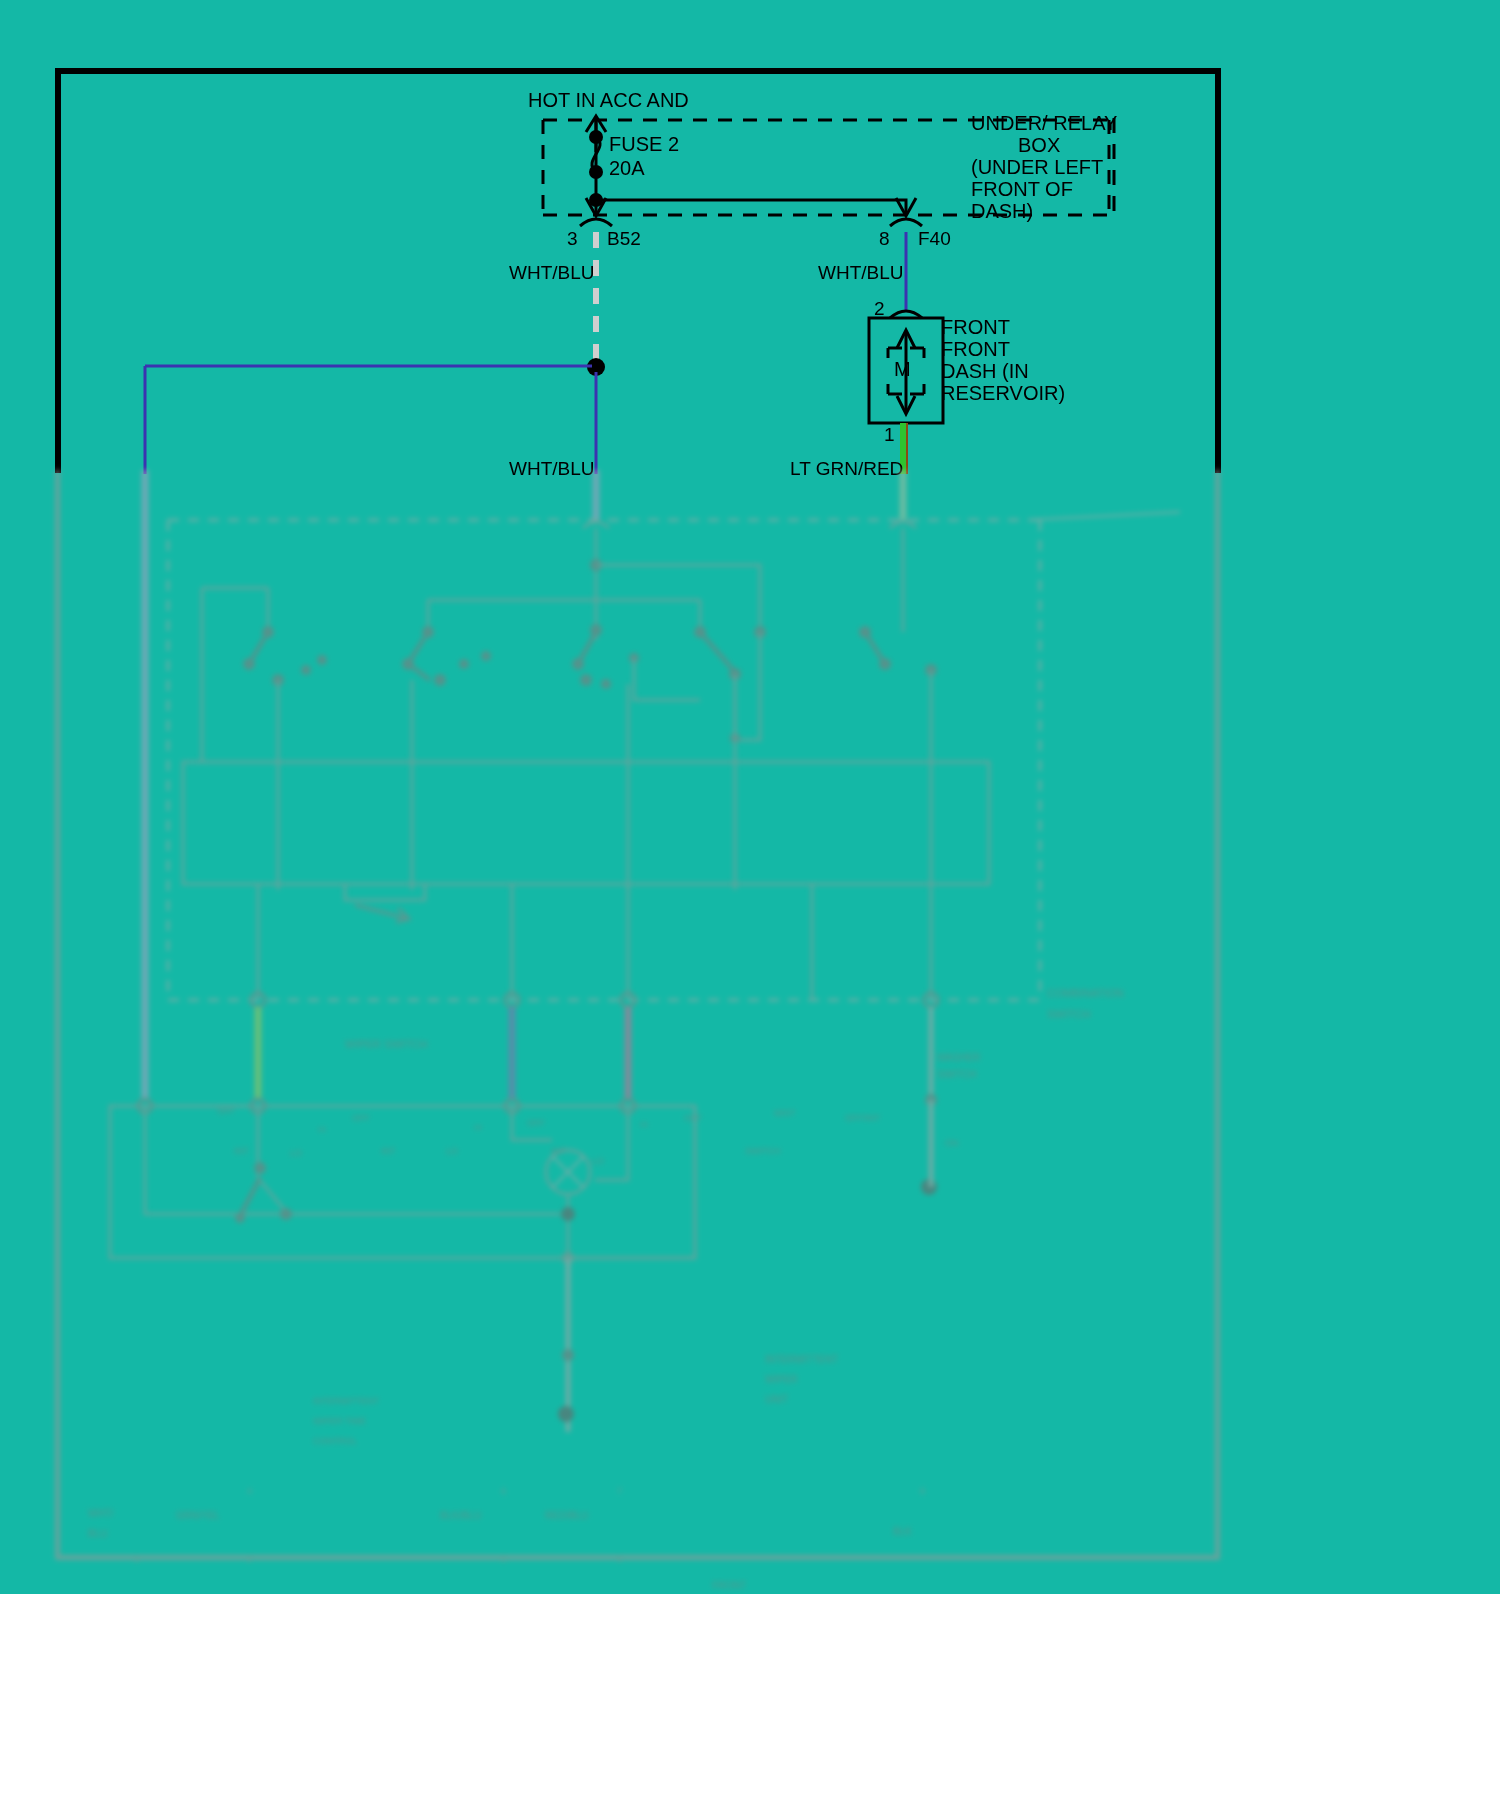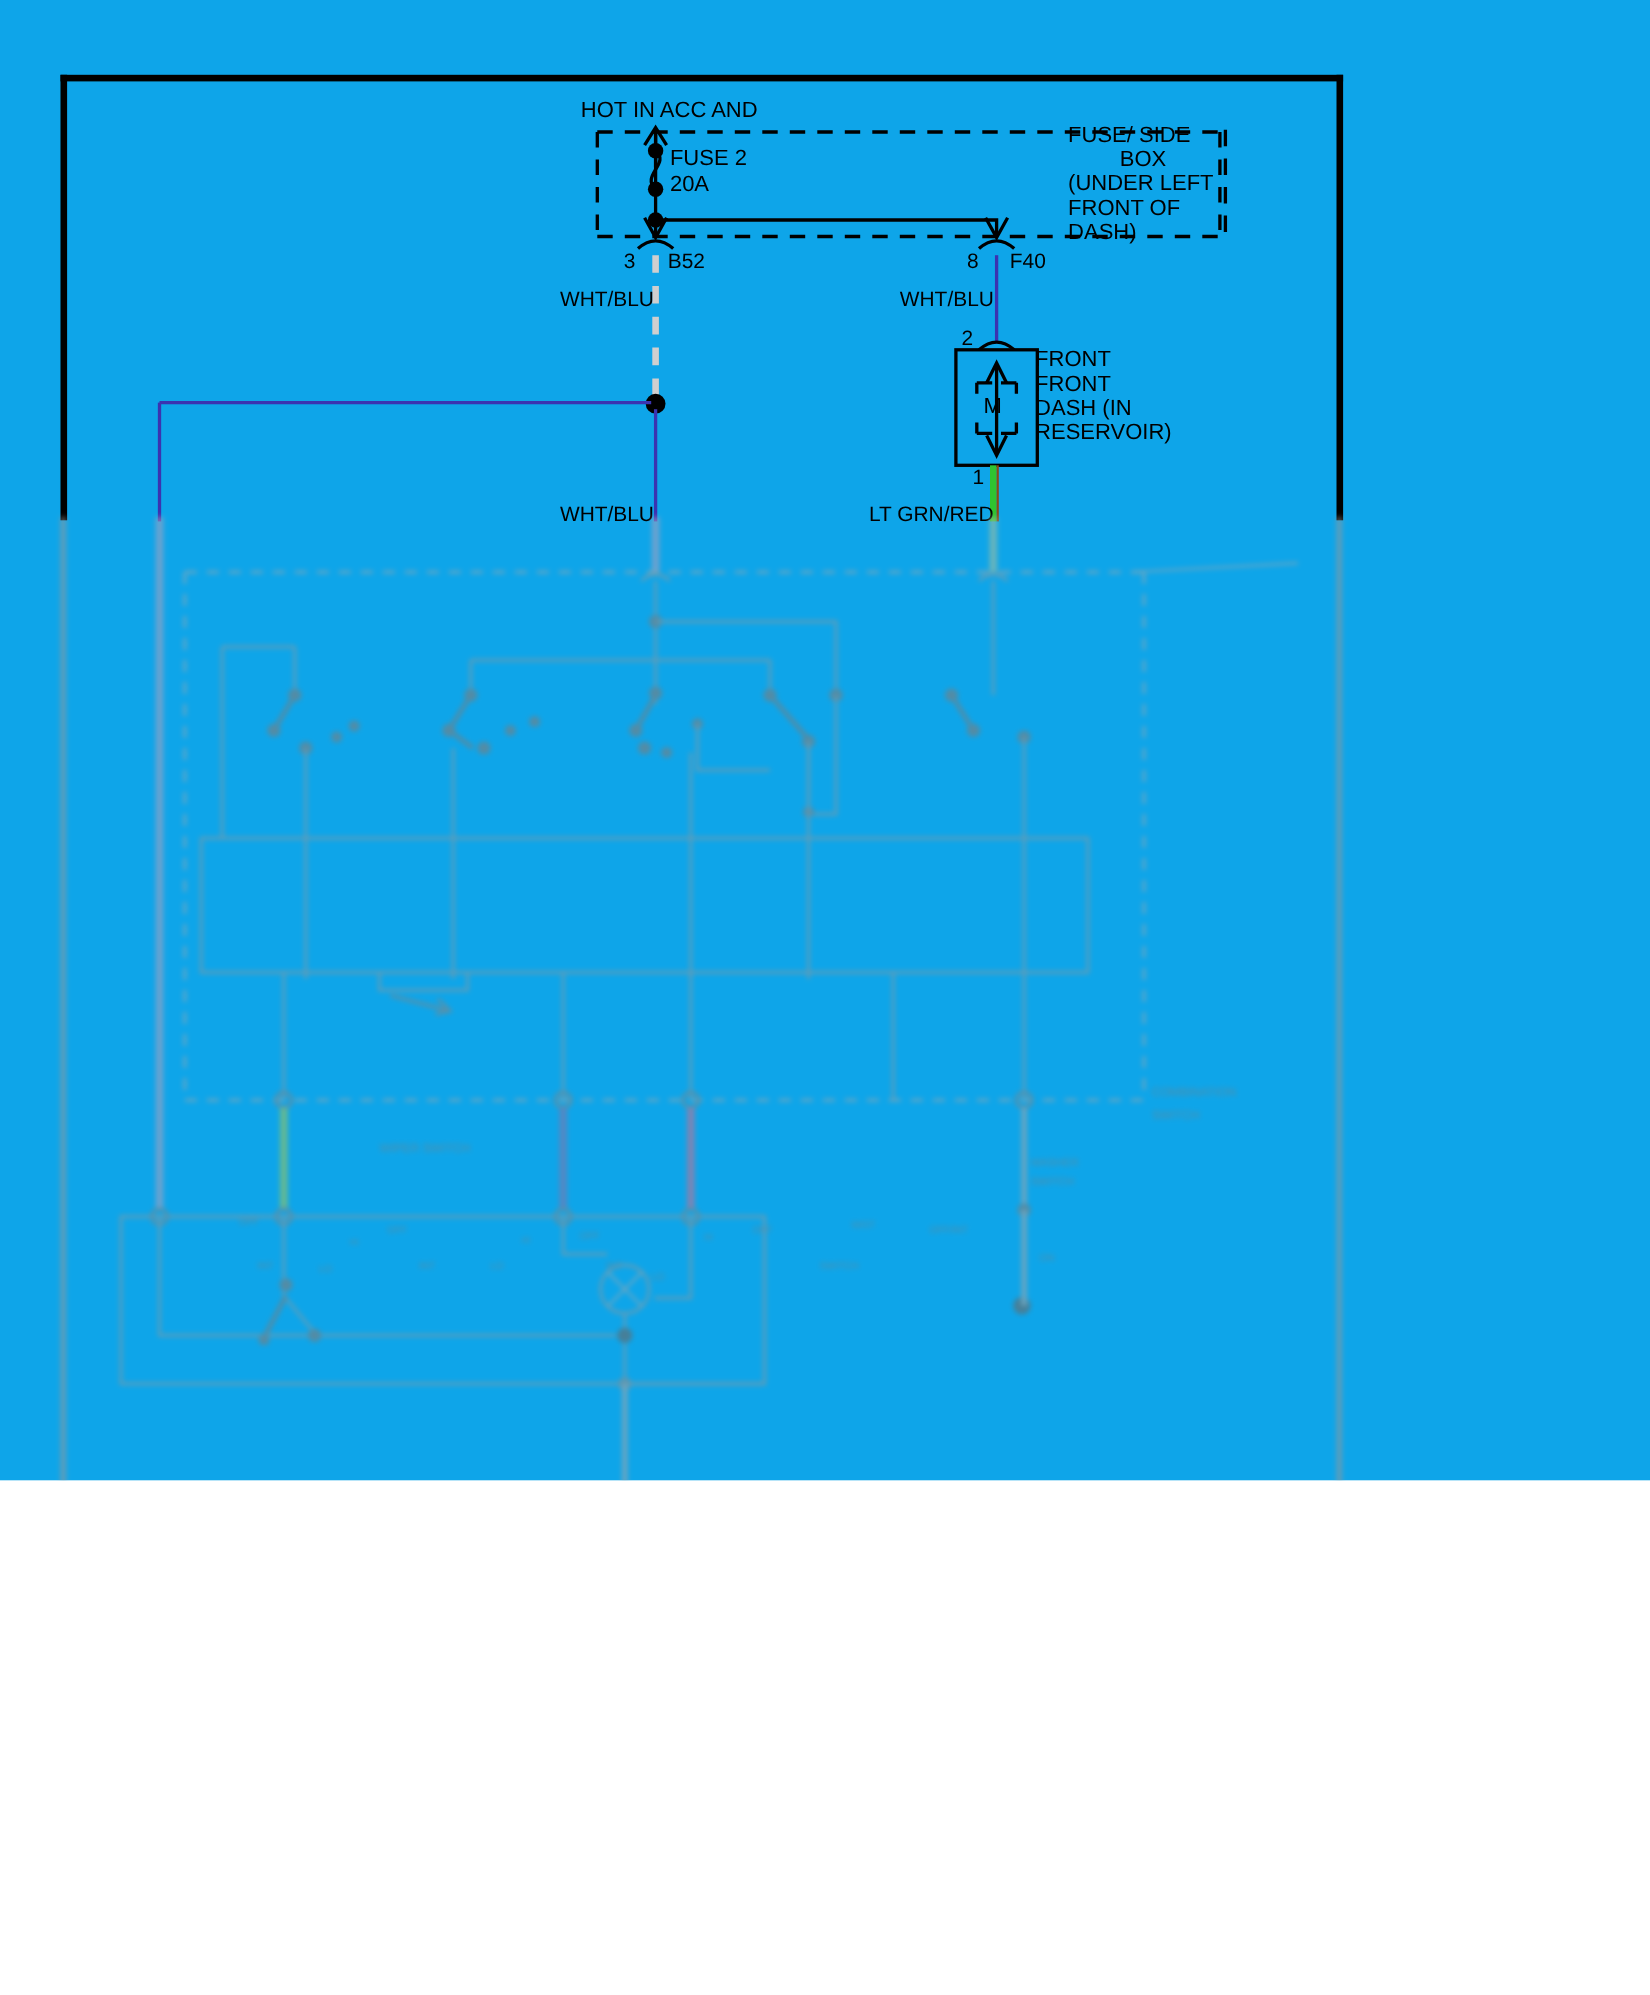--- a/index.html
+++ b/index.html
@@ -1,17 +1,17 @@
 <!DOCTYPE html>
 <html><head>
 <meta charset="utf-8">
 <style>
   html,body{margin:0;padding:0;background:#ffffff;}
   body{font-family:"Liberation Sans", sans-serif;}
-  #page{position:relative;width:1500px;height:1346px;background:#0ea5e9;overflow:hidden;}
+  #page{position:relative;width:1500px;height:1594px;background:#14b8a6;overflow:hidden;}
 
   .svgwrap{position:absolute;left:0;top:0;width:1500px;height:1814px;}
 
   
   #lower{
     position:absolute;left:0;top:468px;width:1500px;height:1346px;
     filter:blur(2.6px) opacity(0.62) contrast(0.55) brightness(1.06);
     -webkit-filter:blur(2.6px) opacity(0.62) contrast(0.55) brightness(1.06);
   }
   #lower .lsvg{position:absolute;left:0;top:-468px;width:1500px;height:1814px;}
@@ -90,21 +90,21 @@
     <path d="M888,384 v10 M924,384 v10" stroke="#000" stroke-width="3"></path>
 
     <path d="M903,423 V474" stroke="#2fc32f" stroke-width="6" fill="none"></path>
     <path d="M907,423 V474" stroke="#8a4a14" stroke-width="2" fill="none"></path>
   </svg>
 
   <div class="txt t20" style="left:528px;top:89px;">HOT IN ACC AND</div>
   <div class="txt t20" style="left:609px;top:133px;">FUSE 2</div>
   <div class="txt t20" style="left:609px;top:157px;">20A</div>
 
-  <div class="txt t20" style="left:971px;top:112px;">FUSE/ SIDE</div>
+  <div class="txt t20" style="left:971px;top:112px;">UNDER/ RELAY</div>
   <div class="txt t20" style="left:1018px;top:134px;">BOX</div>
   <div class="txt t20" style="left:971px;top:156px;">(UNDER LEFT</div>
   <div class="txt t20" style="left:971px;top:178px;">FRONT OF</div>
   <div class="txt t20" style="left:971px;top:200px;text-align:right;">DASH)</div>
 
   <div class="txt t19" style="left:567px;top:228px;">3</div>
   <div class="txt t19" style="left:607px;top:228px;">B52</div>
   <div class="txt t19" style="left:879px;top:228px;">8</div>
   <div class="txt t19" style="left:918px;top:228px;">F40</div>
 

